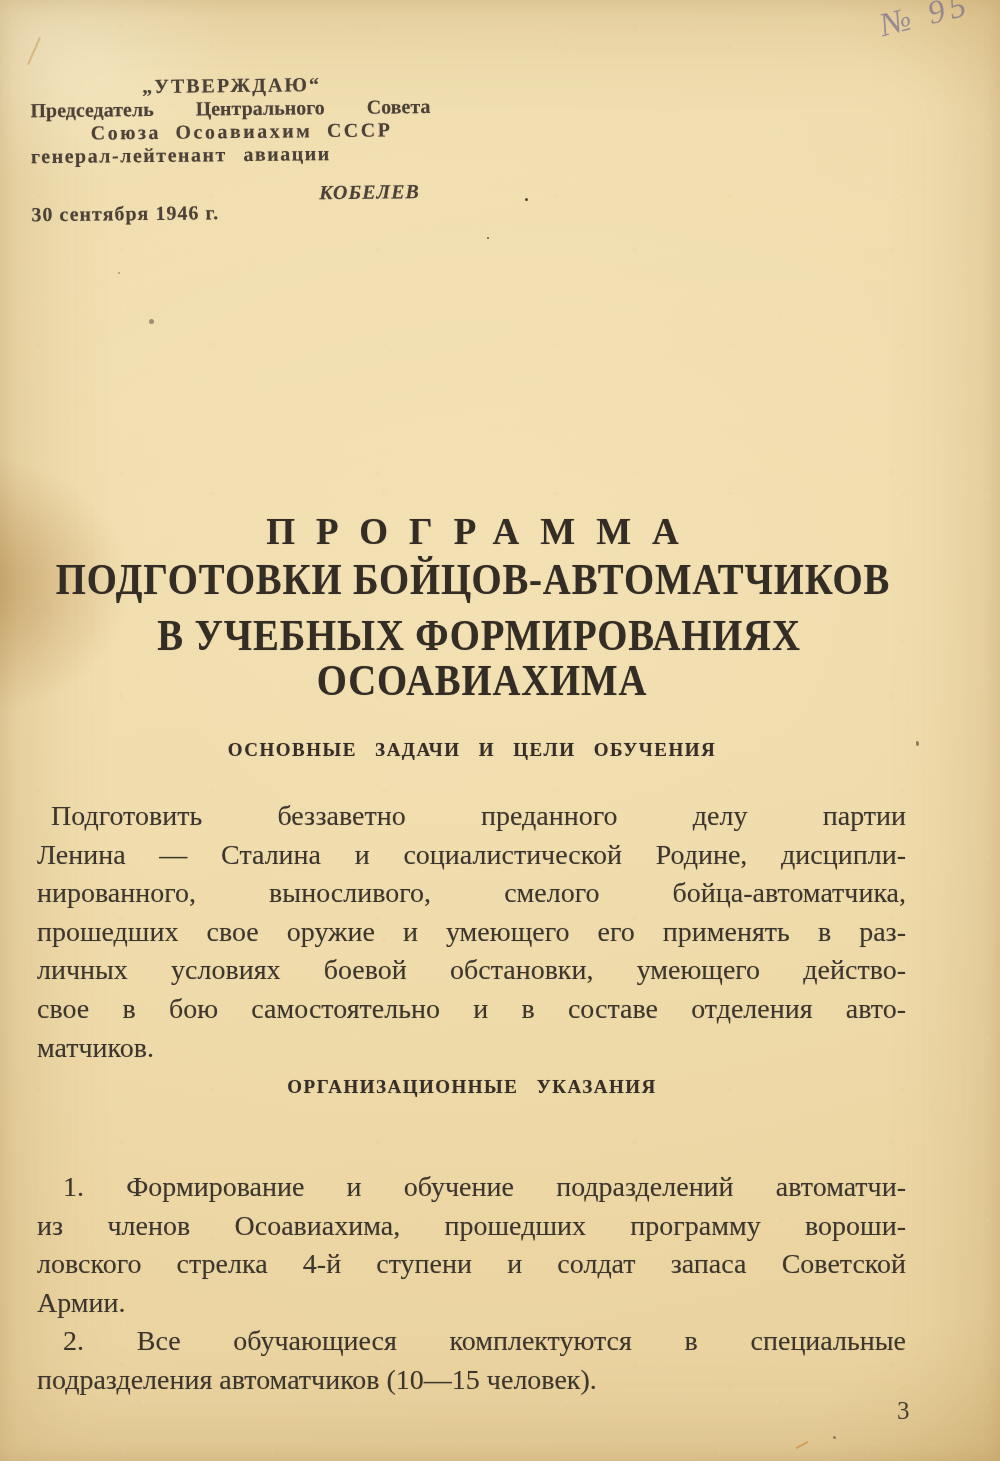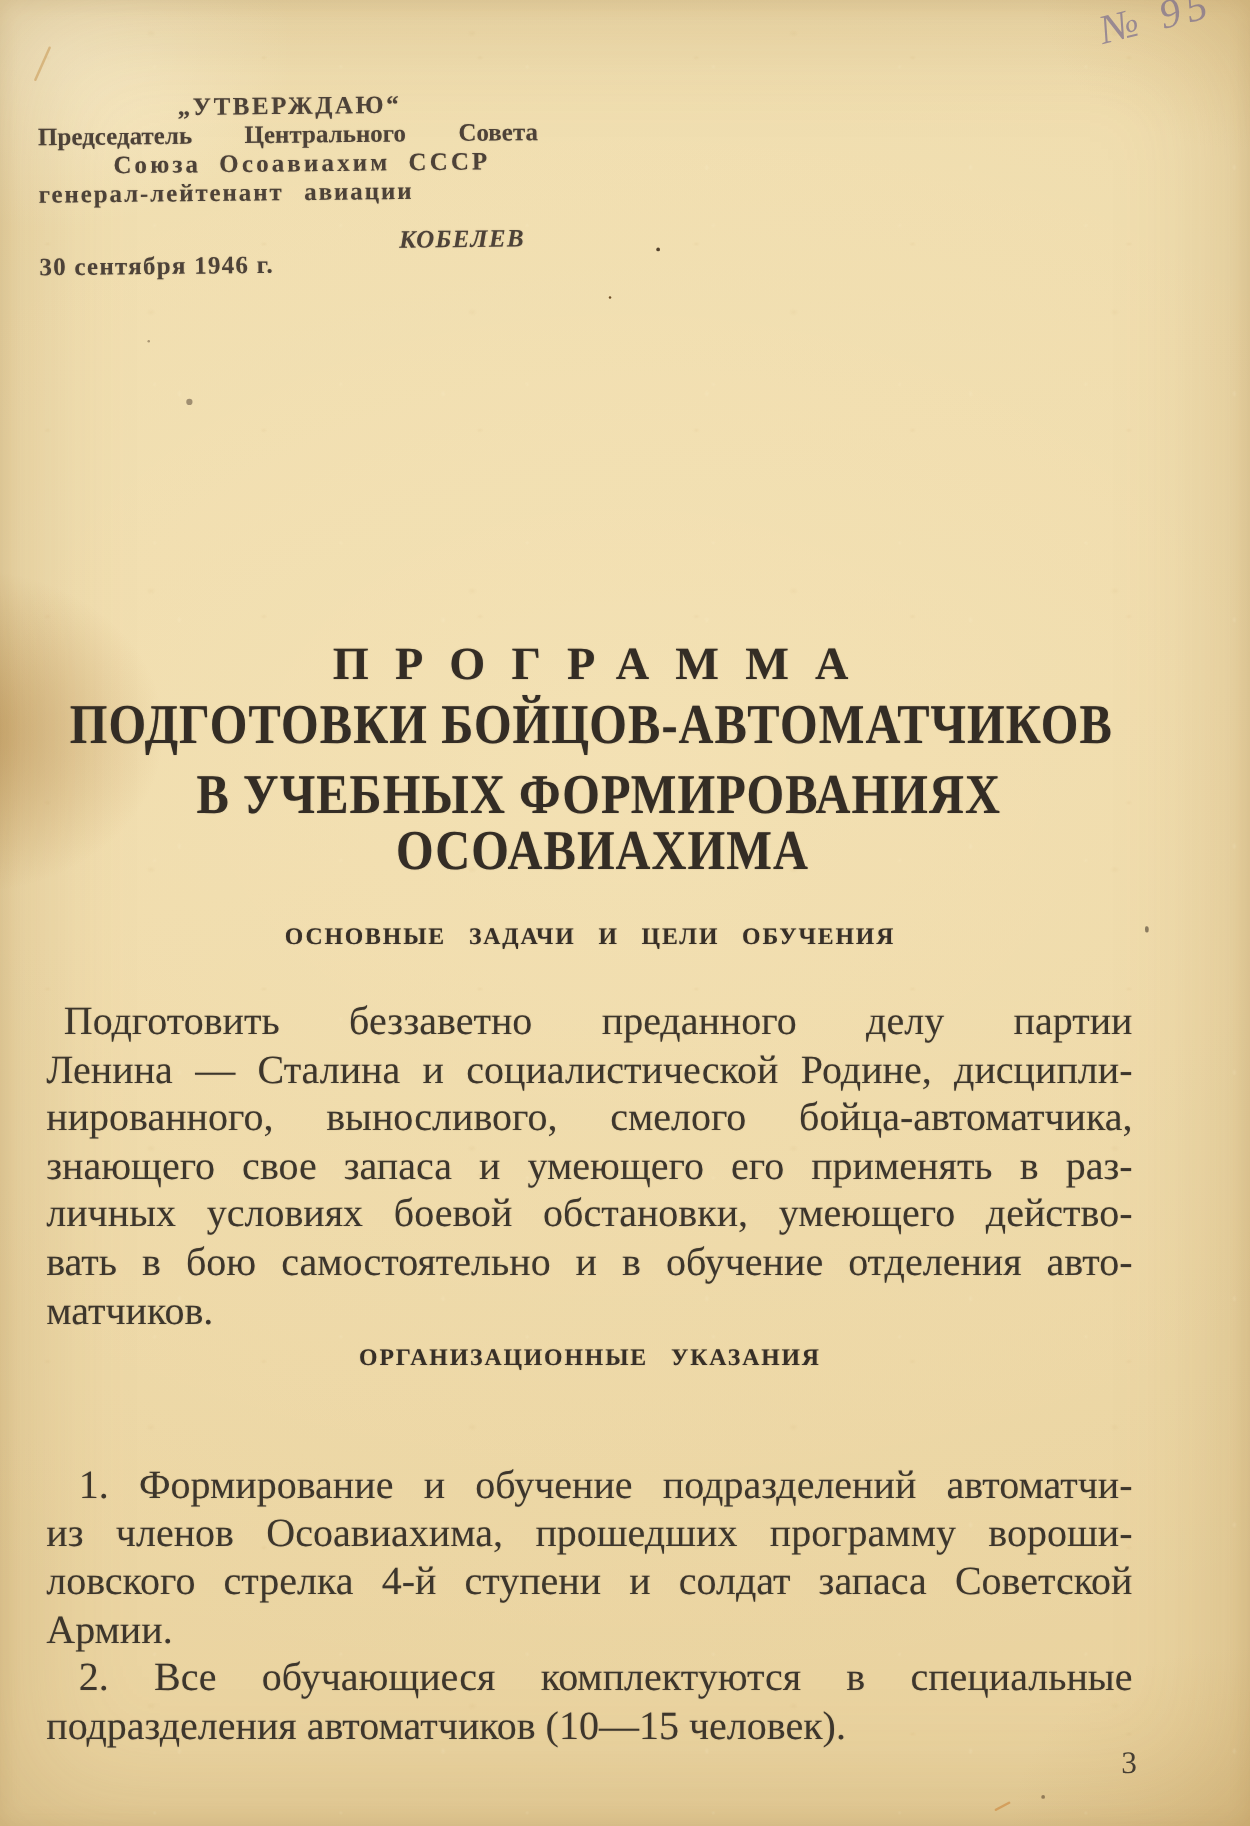--- a/index.html
+++ b/index.html
@@ -67,21 +67,21 @@
   .shead{
     position:absolute;left:38px;width:868px;text-align:center;
     font-weight:700;font-size:19px;letter-spacing:1.5px;word-spacing:12px;
     color:#372f27;white-space:nowrap;text-shadow:0 0 1px rgba(55,47,39,0.35);
   }
   .sh1{top:739px;}
   .sh2{top:1076px;}
 
   
   .body-block{position:absolute;left:37px;width:869px;color:#3d362c;
-      font-size:32px;text-shadow:0 0 1px rgba(61,54,44,0.3);}
+      font-size:28px;text-shadow:0 0 1px rgba(61,54,44,0.3);}
   .bb1{top:797px;}
   .bb2{top:1168px;}
   .bl{height:38.6px;line-height:38.6px;overflow:hidden;white-space:normal;}
   .just{text-align:justify;}
   .just::after{content:"";display:inline-block;width:100%;height:0;}
   .ind1{text-indent:14px;}
   .ind2{text-indent:26px;}
 
   .pagenum{position:absolute;left:897px;top:1397px;font-size:25px;color:#463e33;}
 
@@ -119,23 +119,23 @@
   <div class="tl t2">ПОДГОТОВКИ БОЙЦОВ-АВТОМАТЧИКОВ</div>
   <div class="tl t3">В УЧЕБНЫХ ФОРМИРОВАНИЯХ</div>
   <div class="tl t4">ОСОАВИАХИМА</div>
 
   <div class="shead sh1">ОСНОВНЫЕ ЗАДАЧИ И ЦЕЛИ ОБУЧЕНИЯ</div>
 
   <div class="body-block bb1">
     <div class="bl just ind1">Подготовить беззаветно преданного делу партии</div>
     <div class="bl just">Ленина — Сталина и социалистической Родине, дисципли-</div>
     <div class="bl just">нированного, выносливого, смелого бойца-автоматчика,</div>
-    <div class="bl just">знающего свое запаса и умеющего его применять в раз-</div>
+    <div class="bl just">прошедших свое оружие и умеющего его применять в раз-</div>
     <div class="bl just">личных условиях боевой обстановки, умеющего действо-</div>
-    <div class="bl just">вать в бою самостоятельно и в обучение отделения авто-</div>
+    <div class="bl just">свое в бою самостоятельно и в составе отделения авто-</div>
     <div class="bl">матчиков.</div>
   </div>
 
   <div class="shead sh2">ОРГАНИЗАЦИОННЫЕ УКАЗАНИЯ</div>
 
   <div class="body-block bb2">
     <div class="bl just ind2">1. Формирование и обучение подразделений автоматчи-</div>
     <div class="bl just">из членов Осоавиахима, прошедших программу вороши-</div>
     <div class="bl just">ловского стрелка 4-й ступени и солдат запаса Советской</div>
     <div class="bl">Армии.</div>

